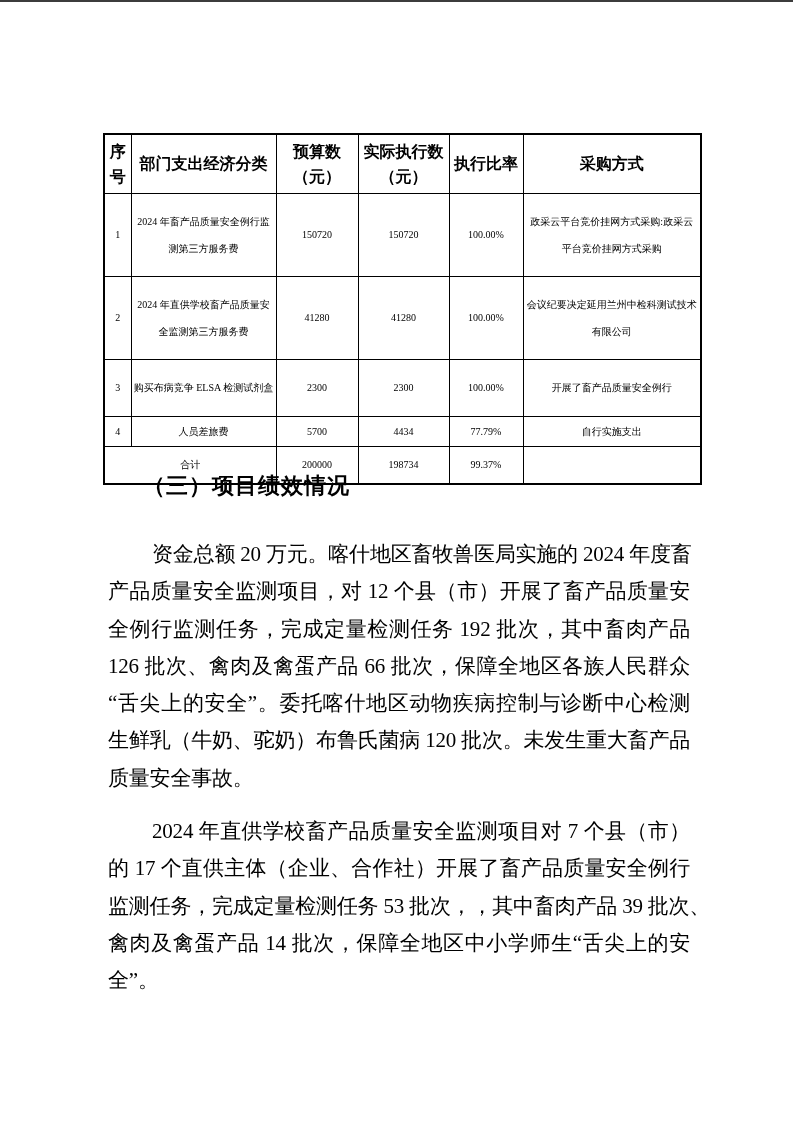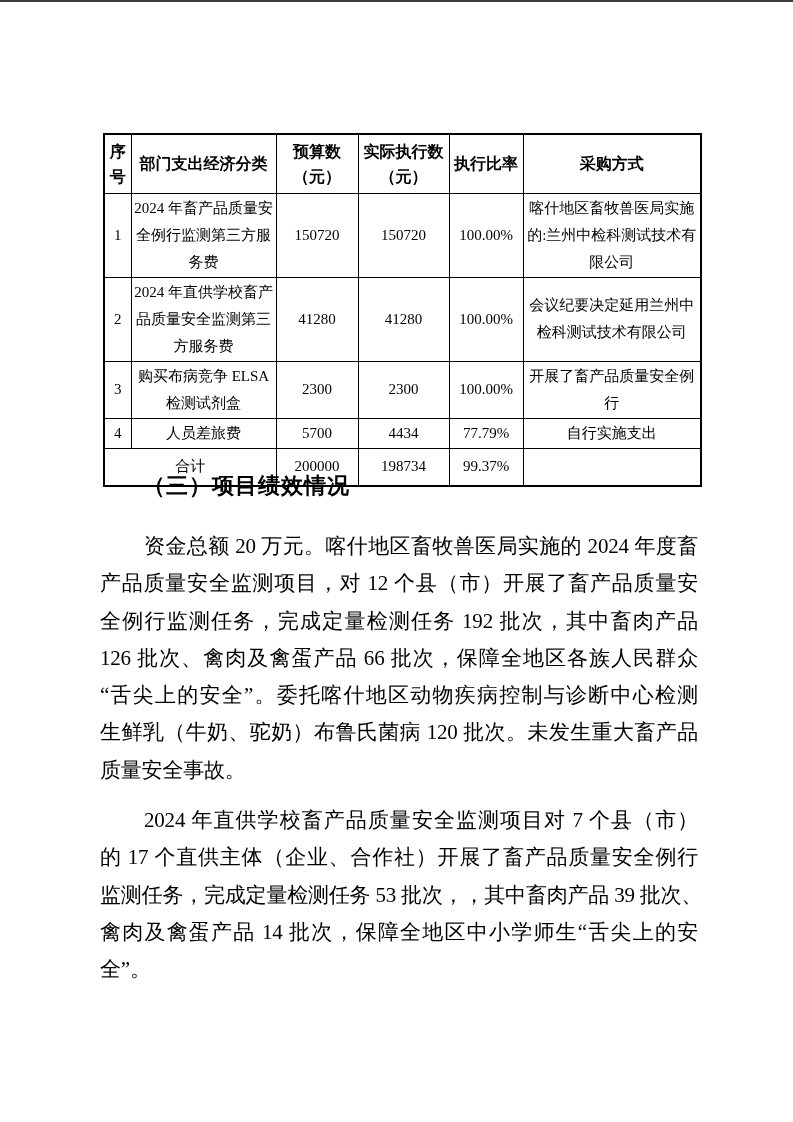--- a/index.html
+++ b/index.html
@@ -42,21 +42,21 @@
     overflow: hidden;
   }
   .exp-table th {
     font-family: "Liberation Sans", "DejaVu Sans", sans-serif;
     font-weight: bold;
     font-size: 16px;
     line-height: 25px;
     white-space: pre-line;
   }
   .exp-table td {
-    font-size: 15px;
+    font-size: 10px;
     line-height: 27px;
   }
   .exp-table thead tr      { height: 59px; }
   .exp-table tbody tr:nth-child(1) { height: 83px; }
   .exp-table tbody tr:nth-child(2) { height: 83px; }
   .exp-table tbody tr:nth-child(3) { height: 57px; }
   .exp-table tbody tr:nth-child(4) { height: 26px; }
   .exp-table tbody tr.total-row    { height: 38px; }
 
   
@@ -73,21 +73,21 @@
 
   
   .body-text {
     position: absolute;
     left: 92px;
     top: 520px;
     width: 614px;
     font-size: 21px;
     letter-spacing: -0.2px;
   }
-  .para { margin: 8px; }
+  .para { margin: 16px; }
   .para + .para { margin-top: 13px; }
   .line {
     line-height: 37.3px;
     height: 37.3px;
     text-align: justify;
     text-align-last: justify;
     white-space: nowrap;
   }
   .line.first { text-indent: 44px; }
   .line.last  { text-align-last: left; white-space: normal; }
@@ -120,21 +120,21 @@
           <th>采购方式</th>
         </tr>
       </thead>
     <tbody>
         <tr>
           <td>1</td>
           <td>2024 年畜产品质量安全例行监测第三方服务费</td>
           <td>150720</td>
           <td>150720</td>
           <td>100.00%</td>
-          <td>喀什地区畜牧兽医局实施的:兰州中检科测试技术有限公司</td>
+          <td>政采云平台竞价挂网方式采购:政采云平台竞价挂网方式采购</td>
         </tr>
         <tr>
           <td>2</td>
           <td>2024 年直供学校畜产品质量安全监测第三方服务费</td>
           <td>41280</td>
           <td>41280</td>
           <td>100.00%</td>
           <td>会议纪要决定延用兰州中检科测试技术有限公司</td>
         </tr>
         <tr>

